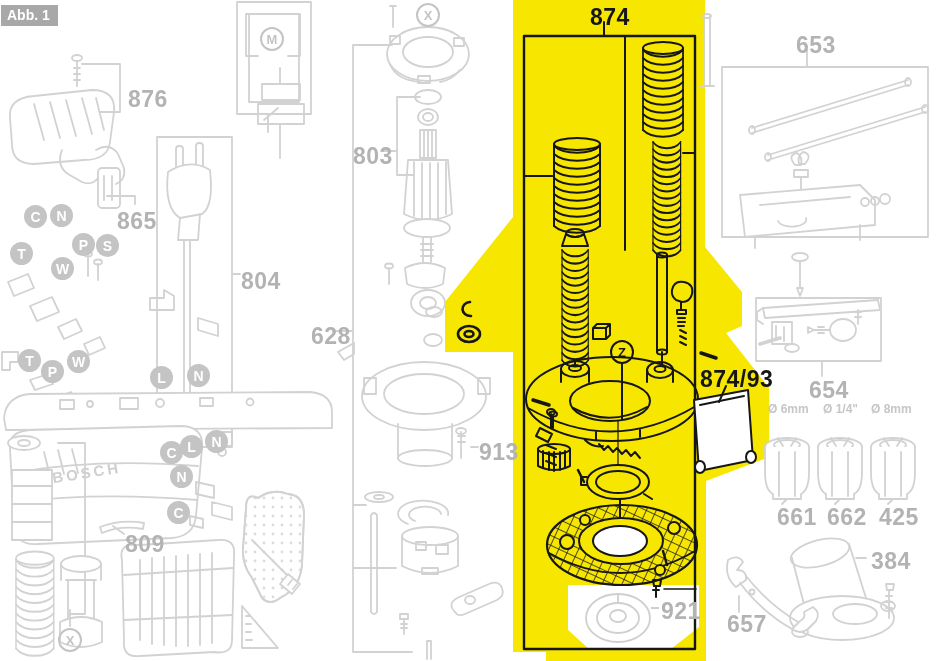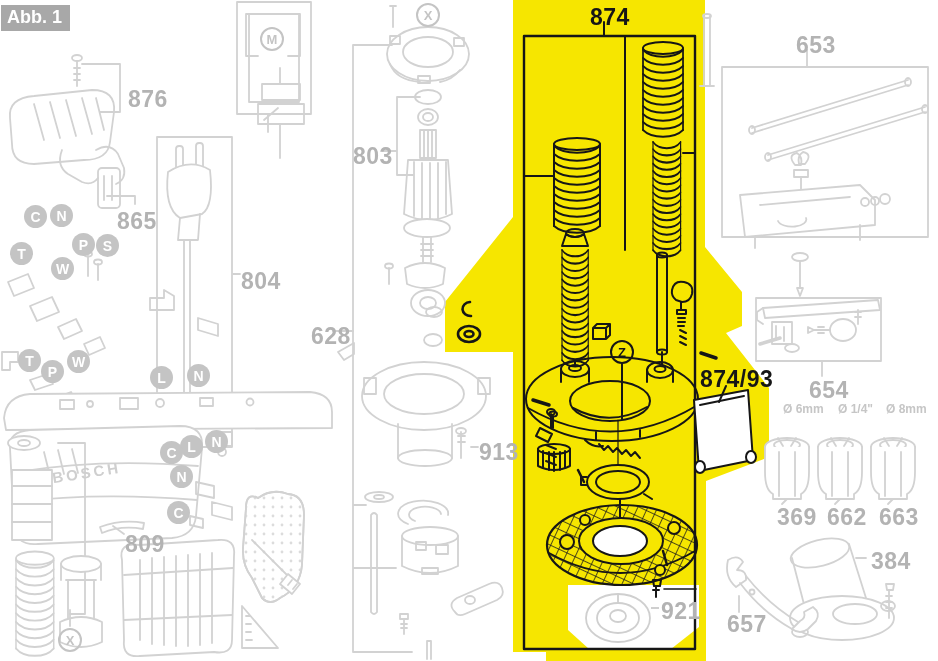--- a/index.html
+++ b/index.html
@@ -1,29 +1,29 @@
 <!DOCTYPE html>
 <html><head>
 <meta charset="utf-8">
 <style>
   html,body{margin:0;padding:0;background:#fff;}
   #stage{position:relative;width:938px;height:661px;background:#fff;overflow:hidden;
          font-family:"Liberation Sans",sans-serif;}
   #art{position:absolute;left:0;top:0;}
   .plabel{position:absolute;font-weight:bold;font-size:23px;color:#b3b3b3;letter-spacing:.5px;white-space:nowrap;}
   .plabel.ink{color:#161616;}
-  .dia{position:absolute;font-weight:bold;font-size:12px;color:#c6c6c6;white-space:nowrap;margin-left:15px;}
+  .dia{position:absolute;font-weight:bold;font-size:12px;color:#c6c6c6;white-space:nowrap;}
   .badge{position:absolute;width:23px;height:23px;border-radius:50%;background:#c4c4c4;color:#fff;
          font-weight:bold;font-size:14px;display:flex;align-items:center;justify-content:center;}
   .marker{position:absolute;box-sizing:border-box;width:24px;height:24px;border-radius:50%;
           border:2px solid #c4c4c4;color:#c4c4c4;font-weight:bold;font-size:13px;
           display:flex;align-items:center;justify-content:center;background:transparent;}
   .marker.ink{border-color:#161616;color:#161616;}
   .abb{position:absolute;left:1px;top:5px;background:#a8a8a8;color:#fff;font-weight:bold;
-       font-size:18px;padding:2px 8px 3px 6px;}
+       font-size:14px;padding:2px 8px 3px 6px;}
   .brand{position:absolute;left:52px;top:464px;color:#cfcfcf;font-weight:bold;font-size:15px;
          letter-spacing:3px;transform:rotate(-9deg);}
 </style>
 </head>
 <body>
 
 <div id="stage">
 
 <svg id="art" width="938" height="661" viewBox="0 0 938 661">
   <defs>
@@ -436,23 +436,23 @@
 <div class="plabel" style="left:241px;top:268px">804</div>
 <div class="plabel" style="left:311px;top:323px">628</div>
 <div class="plabel" style="left:353px;top:143px">803</div>
 <div class="plabel" style="left:479px;top:439px">913</div>
 <div class="plabel" style="left:125px;top:531px">809</div>
 <div class="plabel" style="left:796px;top:32px">653</div>
 <div class="plabel" style="left:809px;top:377px">654</div>
 <div class="plabel" style="left:871px;top:548px">384</div>
 <div class="plabel" style="left:661px;top:598px">921</div>
 <div class="plabel" style="left:727px;top:611px">657</div>
-<div class="plabel" style="left:777px;top:504px">369</div>
+<div class="plabel" style="left:777px;top:504px">661</div>
 <div class="plabel" style="left:827px;top:504px">662</div>
-<div class="plabel" style="left:879px;top:504px">663</div>
+<div class="plabel" style="left:879px;top:504px">425</div>
 
 <div class="plabel ink" style="left:590px;top:4px">874</div>
 <div class="plabel ink" style="left:700px;top:366px">874/93</div>
 
 <div class="dia" style="left:768px;top:402px">Ø 6mm</div>
 <div class="dia" style="left:823px;top:402px">Ø 1/4"</div>
 <div class="dia" style="left:871px;top:402px">Ø 8mm</div>
 
 <div class="badge" style="left:24px;top:205px">C</div>
 <div class="badge" style="left:50px;top:204px">N</div>

